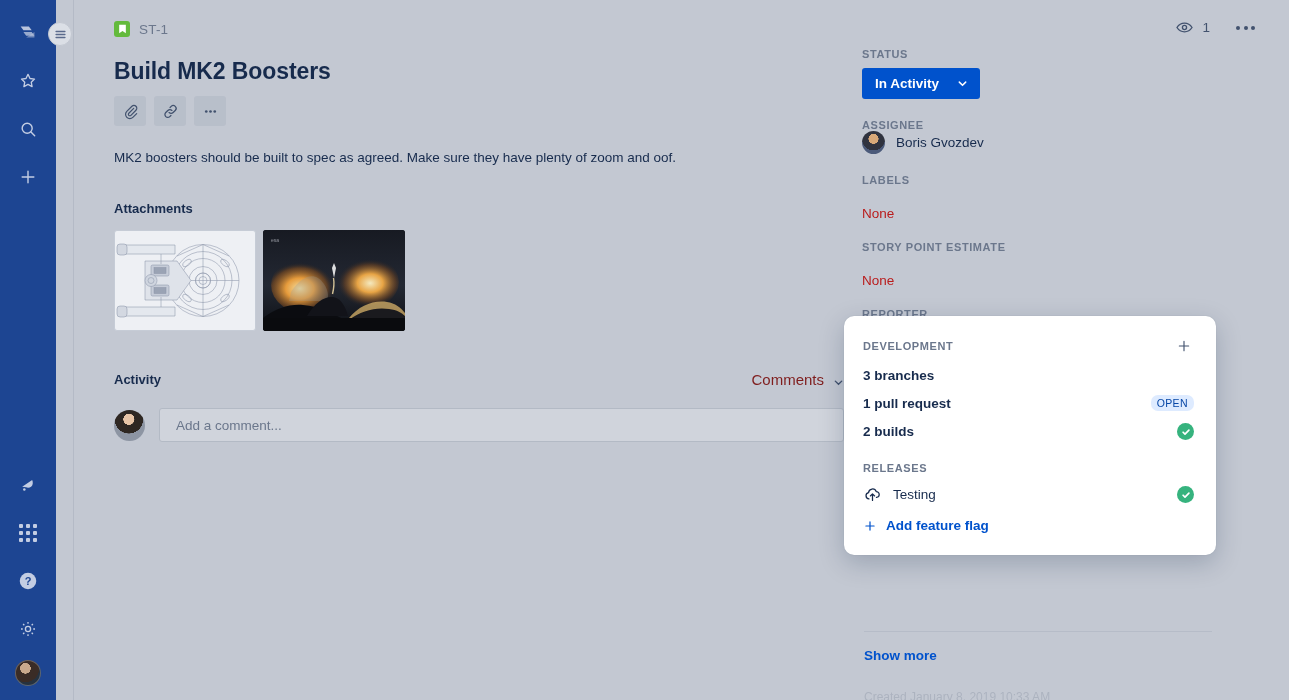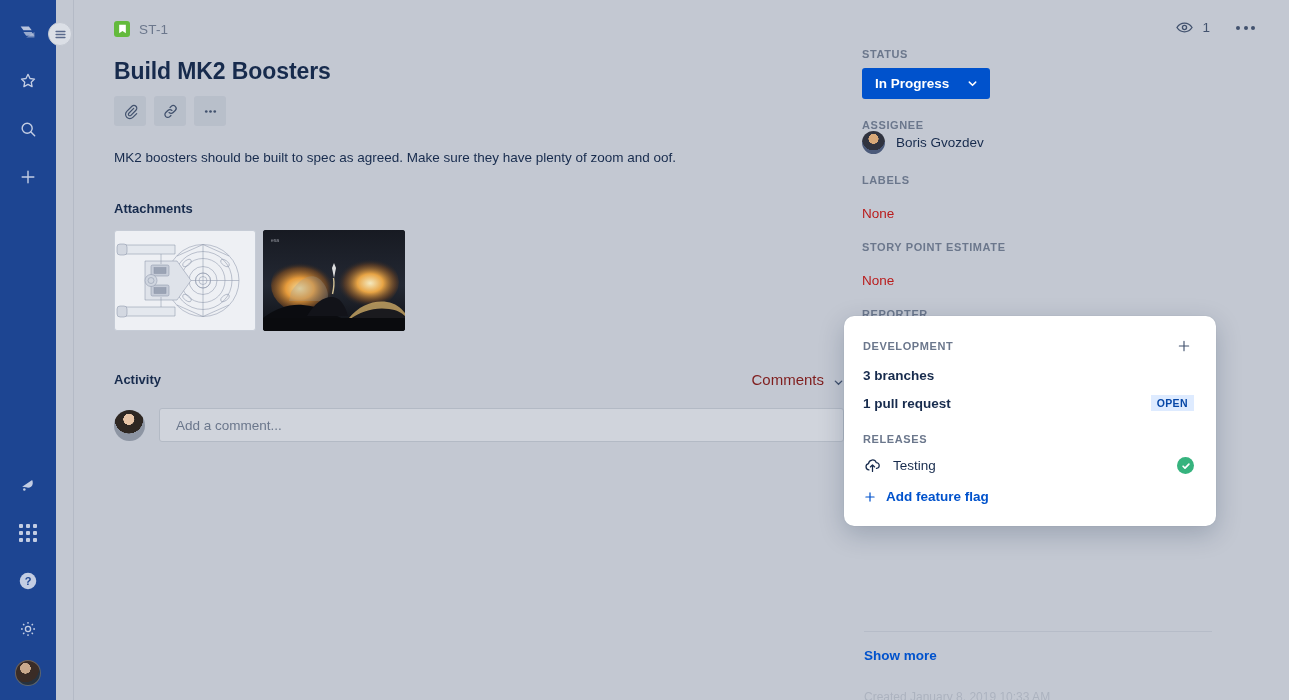--- a/index.html
+++ b/index.html
@@ -125,22 +125,22 @@
   }
   .dev-head { display: flex; align-items: center; justify-content: space-between; }
   .plus-btn { cursor: pointer; padding: 2px; display: flex; }
   .dev-row {
     display: flex; align-items: center; justify-content: space-between;
     margin-top: 12px; font-size: 13.5px; color: #172b4d; cursor: pointer;
   }
   .dev-row .lbl { font-weight: 600; }
   .dev-meta { font-size: 11.5px; color: #6b778c; }
   .badge-open {
-    background: #deebff; color: #0747a6; font-size: 10.5px; font-weight: 700;
-    letter-spacing: .4px; padding: 2px 6px; border-radius: 0;
+    background: #deebff; color: #0747a6; font-size: 10.5px; font-weight: 400;
+    letter-spacing: .4px; padding: 2px 6px; border-radius: 7px;
   }
   .check {
     width: 17px; height: 17px; border-radius: 50%; background: #36b37e;
     display: flex; align-items: center; justify-content: center;
   }
   .rel-head { margin-top: 22px; }
   .rel-row { display: flex; align-items: center; justify-content: space-between; margin-top: 11px; gap: 38px; }
   .rel-left { display: flex; align-items: center; gap: 11px; cursor: pointer; }
   .rel-name { font-size: 13.5px; color: #172b4d; }
   .flag-link {
@@ -368,21 +368,21 @@
         <span class="more-dots">
           <i></i>
             <i></i>
             <i></i>
         </span>
       </div>
 
       <div class="f-block">
         <div class="f-label">Status</div>
         <div class="status-btn">
-          <span>In Progress</span>
+          <span>In Activity</span>
           <svg width="11" height="11" viewBox="0 0 12 12" fill="none" stroke="#fff" stroke-width="1.6" stroke-linecap="round">
               <path d="M2.5 4.5L6 8l3.5-3.5"></path>
             </svg>
         </div>
       </div>
 
       <div class="f-block">
         <div class="f-label">Assignee</div>
         <div class="person">
           <span class="p-avatar boris"></span>
@@ -422,20 +422,28 @@
           <span class="lbl">3 branches</span>
           <span></span>
         </div>
 
 
         <div class="dev-row">
           <span class="lbl">1 pull request</span>
           <span class="badge-open">OPEN</span>
         </div>
 
+        <div class="dev-row">
+          <span class="lbl">2 builds</span>
+          <span class="check">
+            <svg width="10" height="10" viewBox="0 0 12 12" fill="none" stroke="#fff" stroke-width="2" stroke-linecap="round" stroke-linejoin="round">
+                <path d="M2.5 6.3l2.3 2.3L9.5 3.8"></path>
+              </svg>
+          </span>
+        </div>
 
         <div class="f-label rel-head">Releases</div>
 
         <div class="rel-row">
           <span class="rel-left">
             <svg width="19" height="19" viewBox="0 0 24 24" fill="none" stroke="#172b4d" stroke-width="1.6" stroke-linecap="round" stroke-linejoin="round">
               <path d="M7.5 17.5A4 4 0 017 9.6a5 5 0 019.7-1.2A3.6 3.6 0 0117 15.6"></path>
               <path d="M12 19.5v-8M9.3 13.8L12 11.2l2.7 2.6"></path>
             </svg>
             <span class="rel-name">Testing</span>

